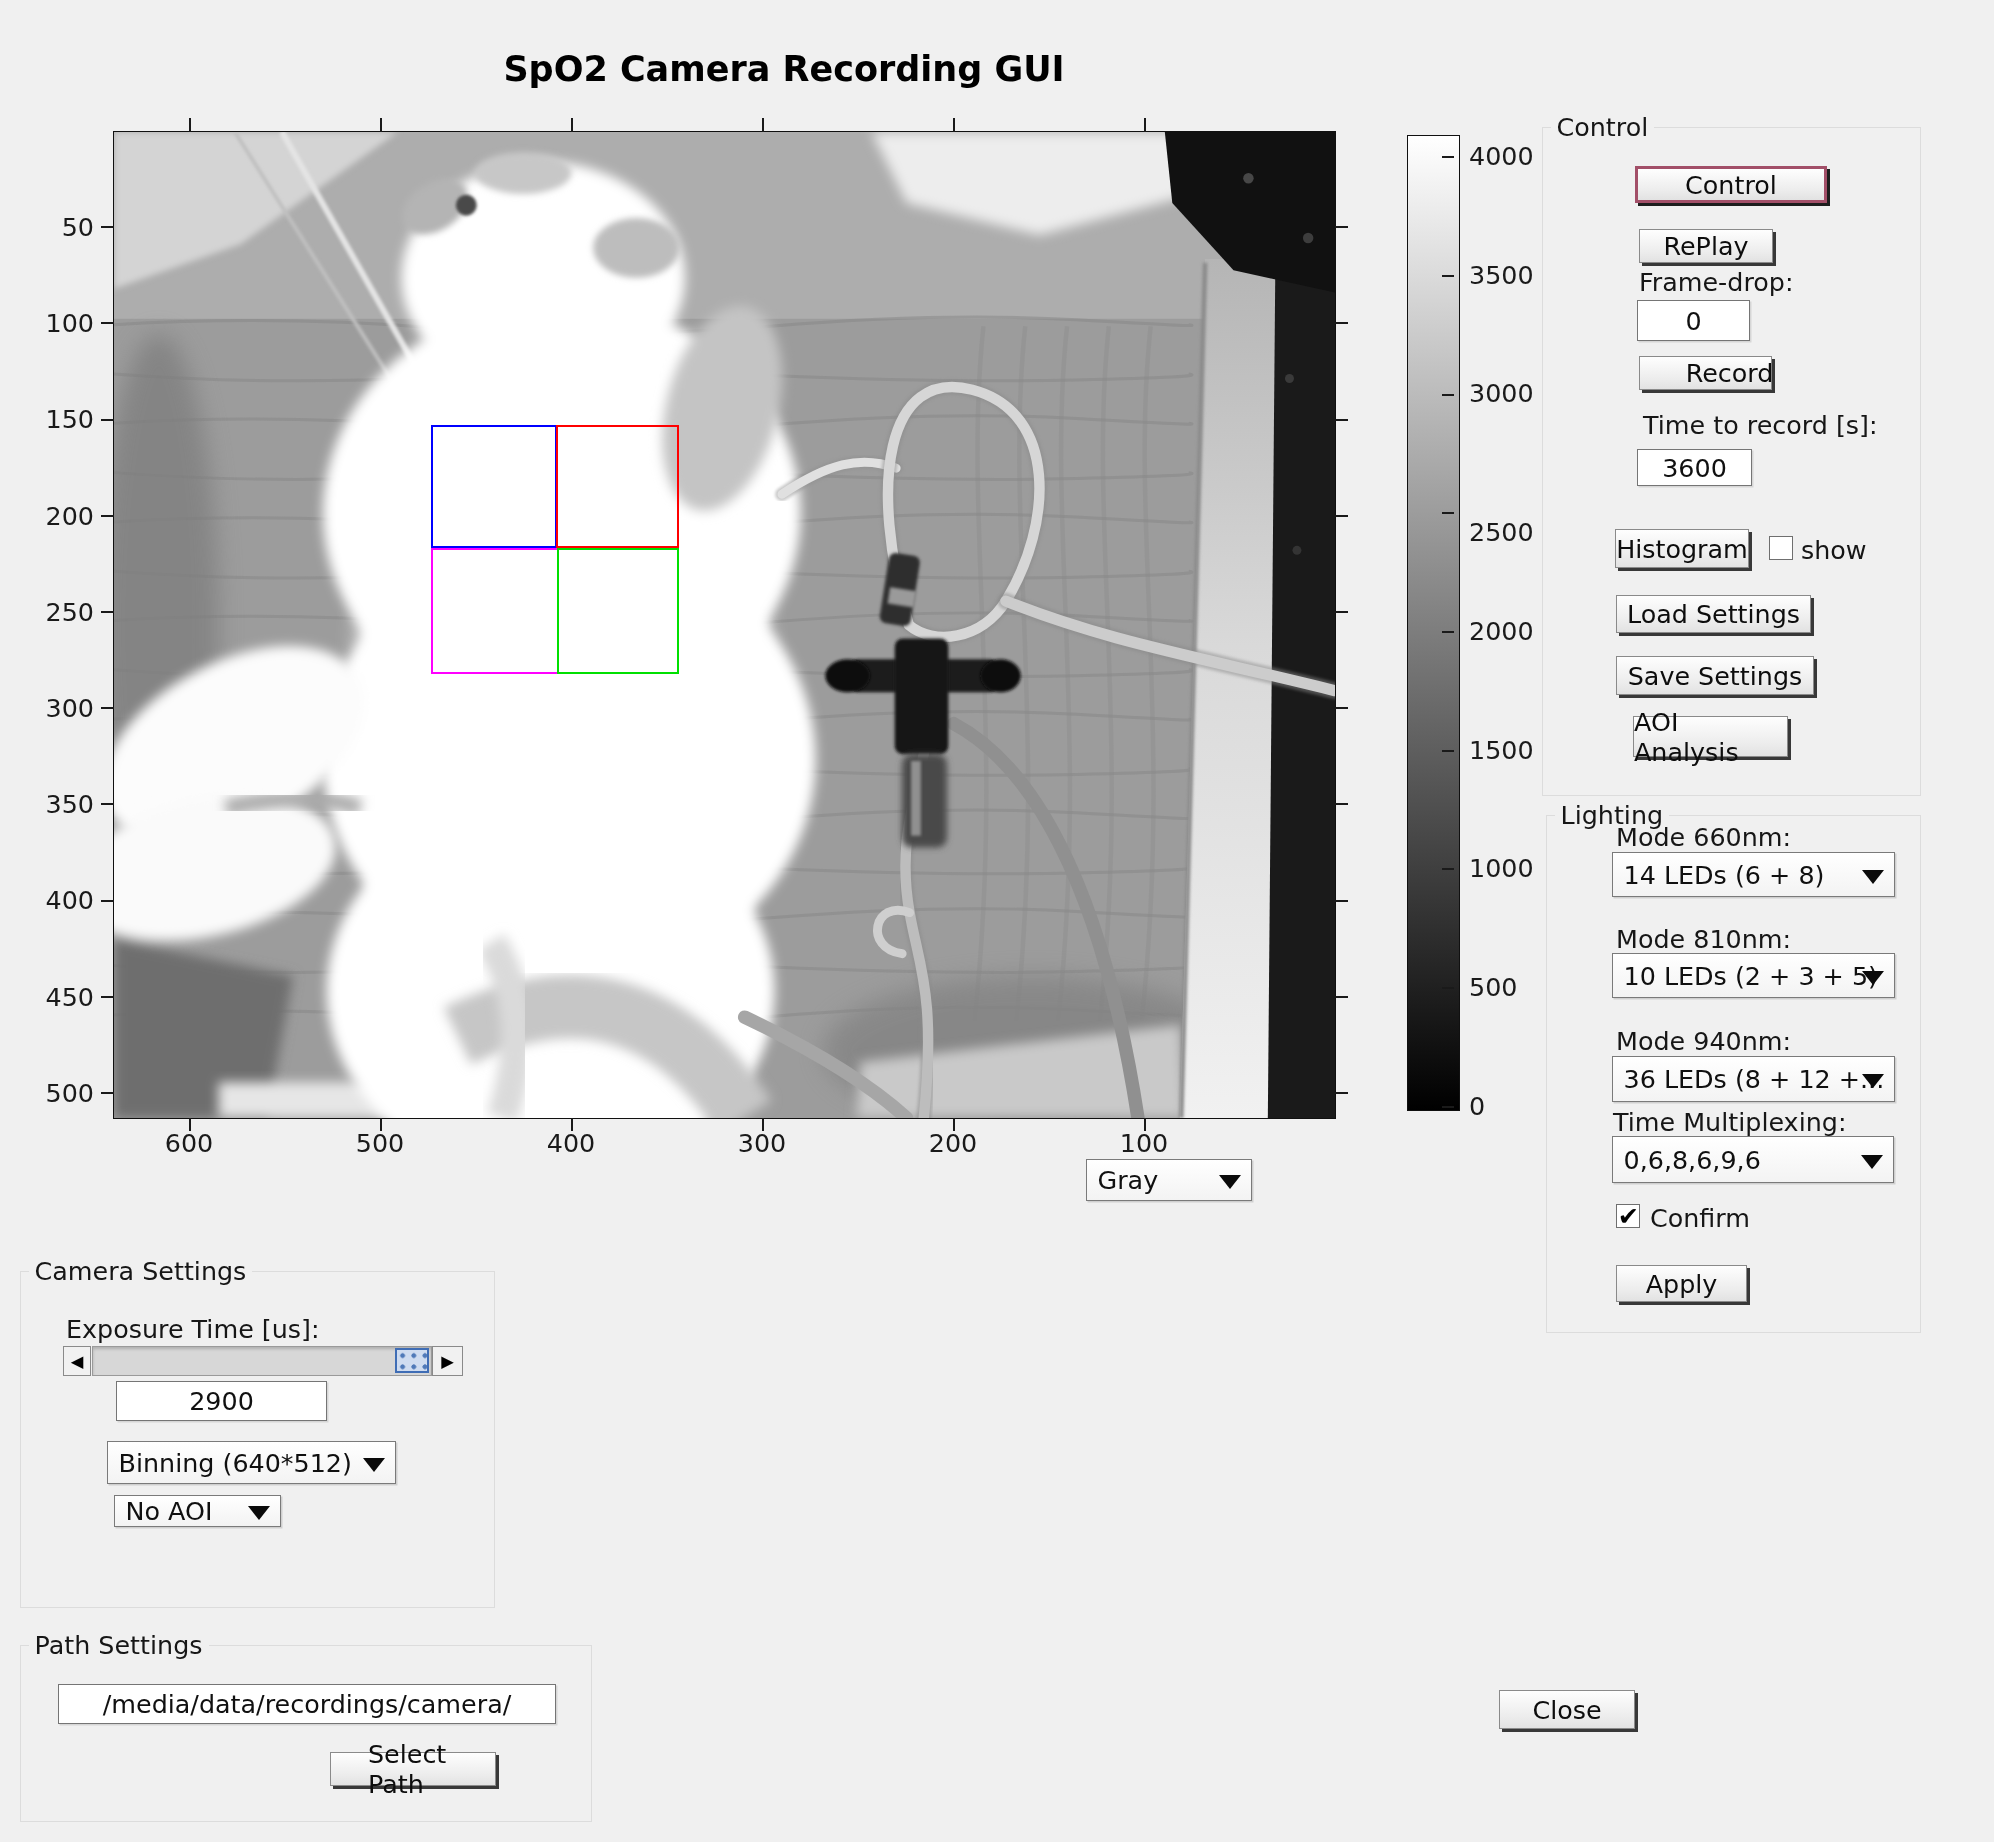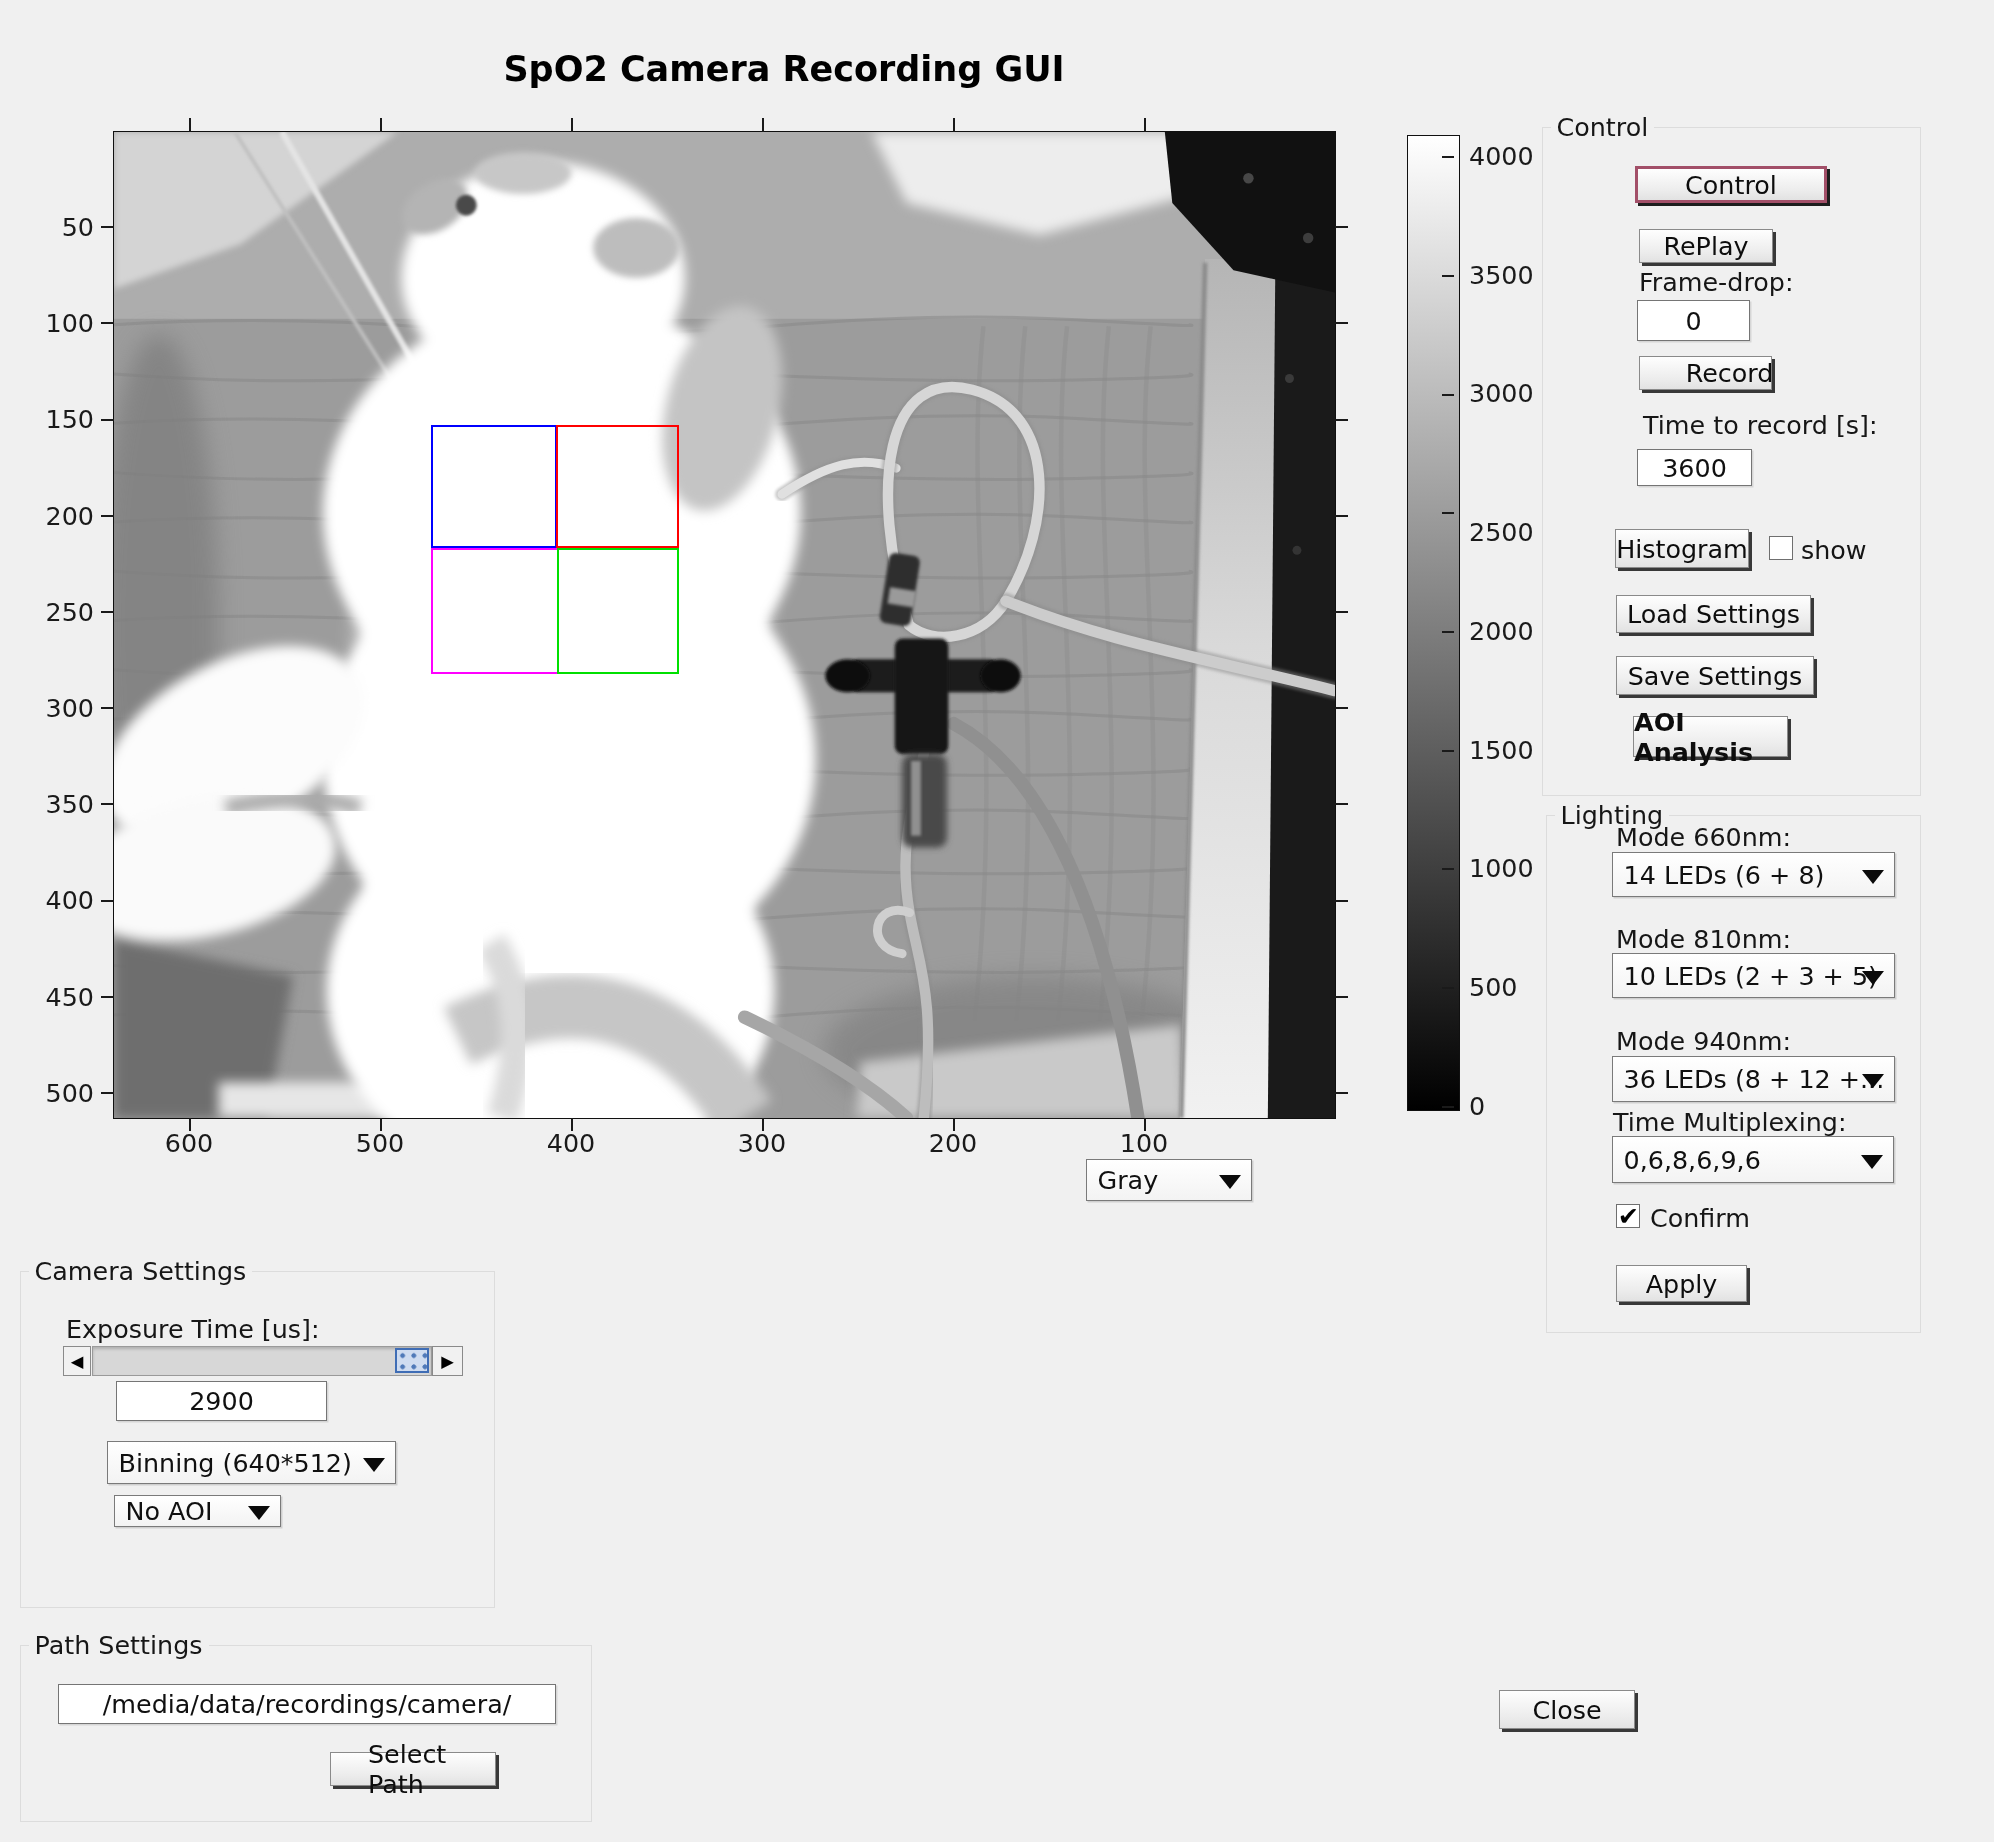--- a/index.html
+++ b/index.html
@@ -255,21 +255,21 @@
 <div class="lbl" style="left:1639px;top:269px;">Frame-drop:</div>
 <div class="field" style="left:1637px;top:300px;width:113px;height:41px;">0</div>
 <div class="btn" style="left:1639px;top:356px;width:133px;height:34px;padding-left:48px;">Record</div>
 <div class="lbl" style="left:1643px;top:412px;">Time to record [s]:</div>
 <div class="field" style="left:1637px;top:449px;width:115px;height:37px;">3600</div>
 <div class="btn" style="left:1615px;top:529px;width:134px;height:39px;">Histogram</div>
 <div class="cb" style="left:1769px;top:536px;"></div>
 <div class="lbl" style="left:1801px;top:537px;">show</div>
 <div class="btn" style="left:1616px;top:595px;width:195px;height:38px;">Load Settings</div>
 <div class="btn" style="left:1616px;top:656px;width:198px;height:39px;">Save Settings</div>
-<div class="btn" style="left:1633px;top:716px;width:155px;height:41px;font-weight:bold;">AOI Analysis</div>
+<div class="btn" style="left:1633px;top:716px;width:155px;height:41px;">AOI Analysis</div>
 
 <div class="panel" style="left:1546px;top:815px;width:373px;height:516px;">
   <span class="panel-title">Lighting</span>
 </div>
 <div class="lbl" style="left:1616px;top:824px;">Mode 660nm:</div>
 <div class="dd" style="left:1612px;top:852px;width:283px;height:45px;">
   <span>14 LEDs (6 + 8)</span>
   <span class="arrow"></span>
 </div>
 <div class="lbl" style="left:1616px;top:926px;">Mode 810nm:</div>

